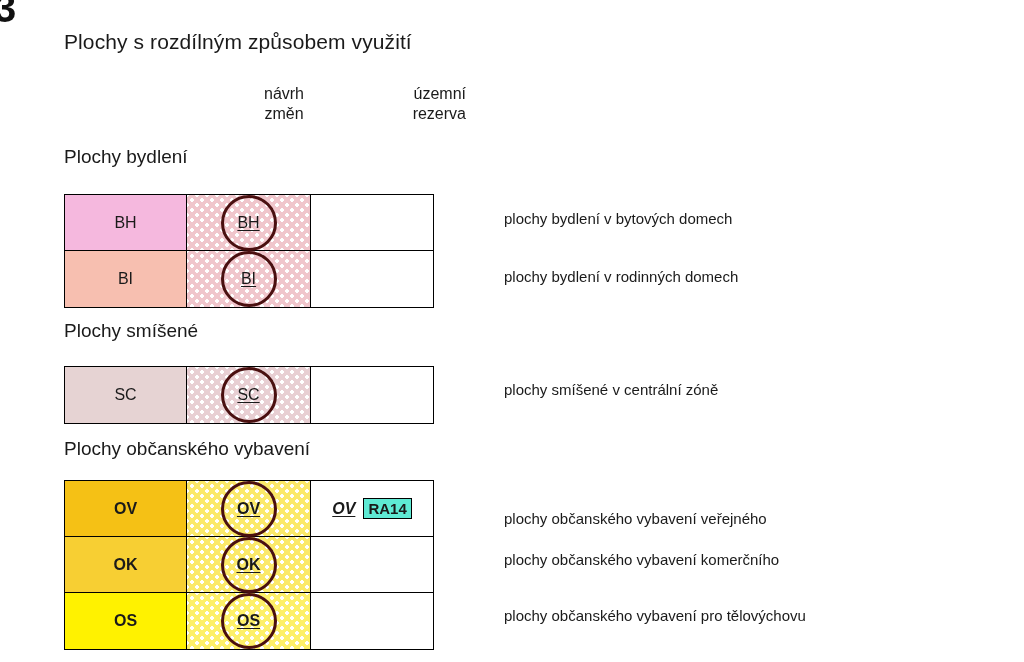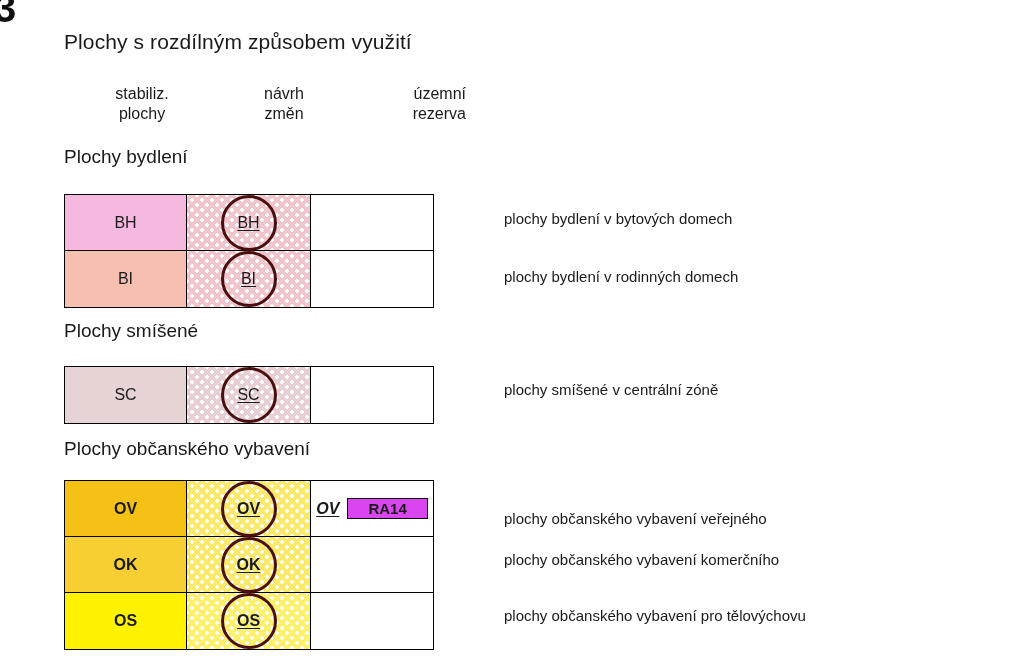--- a/index.html
+++ b/index.html
@@ -115,23 +115,23 @@
     gap: 8px;
   }
   .rez-italic {
     font-style: italic;
     font-size: 16px;
     text-decoration: underline;
     text-underline-offset: 2px;
   }
   .rez-box {
     border: 1.8px solid #000;
-    padding: 1px 20px;
+    padding: 1px 4px;
     font-size: 15px;
-    background: #d946ef;
+    background: #5eead4;
   }
 
   
   .dots-pink {
     background-color: #f0c6cc;
     background-image:
       radial-gradient(#ffffff 1.7px, transparent 1.9px),
       radial-gradient(#ffffff 1.7px, transparent 1.9px);
     background-size: 10px 10px, 10px 10px;
     background-position: 0 0, 5px 5px;
@@ -169,24 +169,20 @@
   }
 </style>
 </head>
 <body>
 
 <div class="corner-mark">3</div>
 
 <div class="title">Plochy  s rozdílným způsobem využití</div>
 
 <div class="col-headers">
-  <div class="col-head ch1">
-    <span>stabiliz.</span>
-    <span>plochy</span>
-  </div>
   <div class="col-head ch2">
     <span>návrh</span>
     <span>změn</span>
   </div>
   <div class="col-head ch3">
     <span>územní</span>
     <span>rezerva</span>
   </div>
 </div>
 

